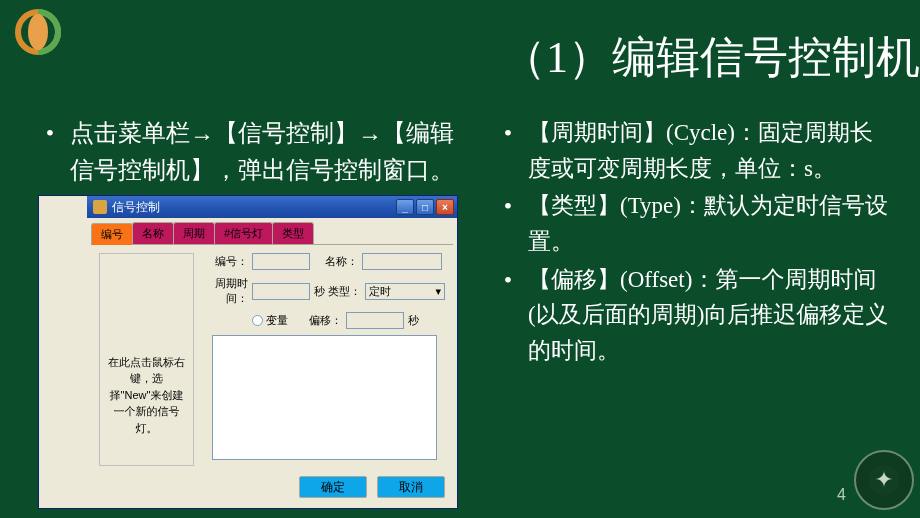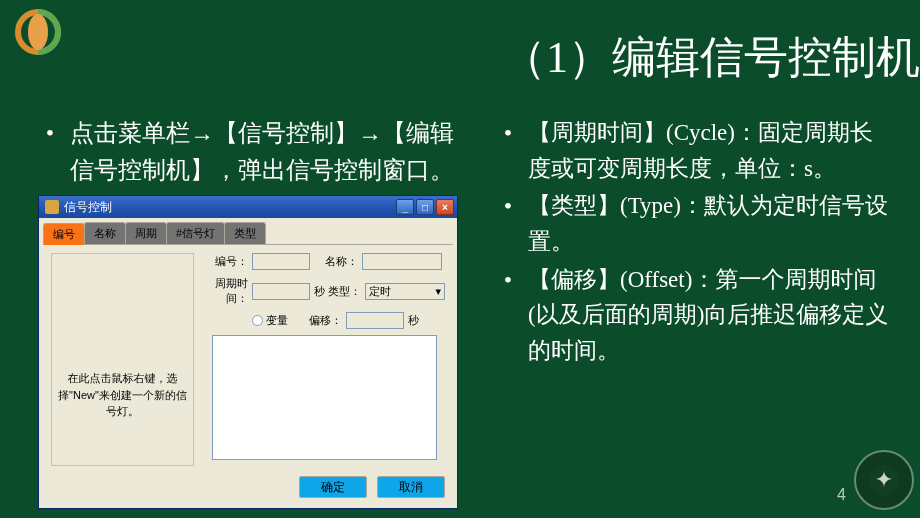--- a/index.html
+++ b/index.html
@@ -60,20 +60,21 @@
     margin-left: 8px;
     margin-top: 6px;
   }
   .win {
     width: 420px;
     background: #ece9d8;
     border: 1px solid #0a246a;
     font-family: "SimSun", Tahoma, sans-serif;
     font-size: 11px;
     color: #000;
+    padding-left: 48px;
   }
   .titlebar {
     height: 22px;
     background: linear-gradient(#3b6ecb, #2456b3 50%, #1a47a0);
     display: flex;
     align-items: center;
     padding: 0 3px 0 6px;
     color: #fff;
     font-size: 12px;
   }
@@ -94,21 +95,21 @@
   }
   .tbtn.close { background: linear-gradient(#e87b5c, #c84a2a); border-color: #8a2a12; }
   .tabs {
     display: flex;
     padding: 4px 4px 0 4px;
     gap: 0;
     background: #ece9d8;
   }
   .tab {
     padding: 3px 9px;
-    background: #737373;
+    background: #be185d;
     border: 1px solid #aca899;
     border-bottom: none;
     border-radius: 3px 3px 0 0;
     margin-right: -1px;
     font-size: 11px;
   }
   .tab.active { background: #f97316; position: relative; top: 1px; }
   .form-area {
     display: flex;
     padding: 8px 8px 4px 8px;

